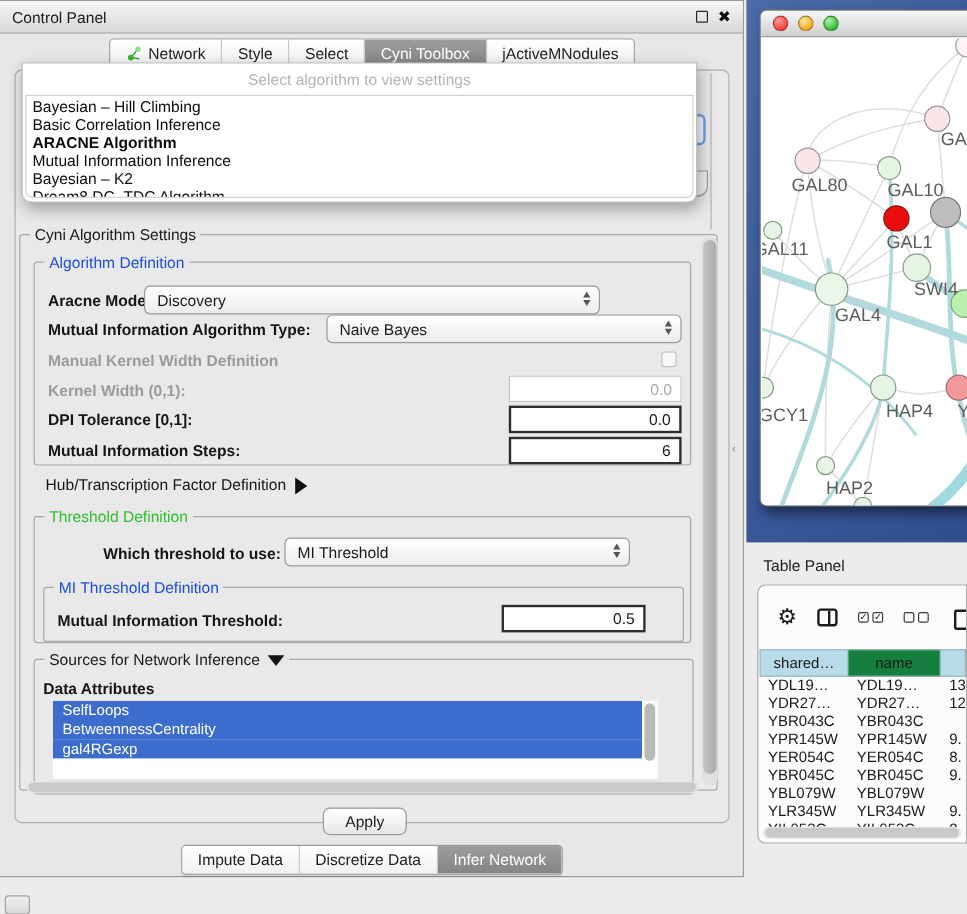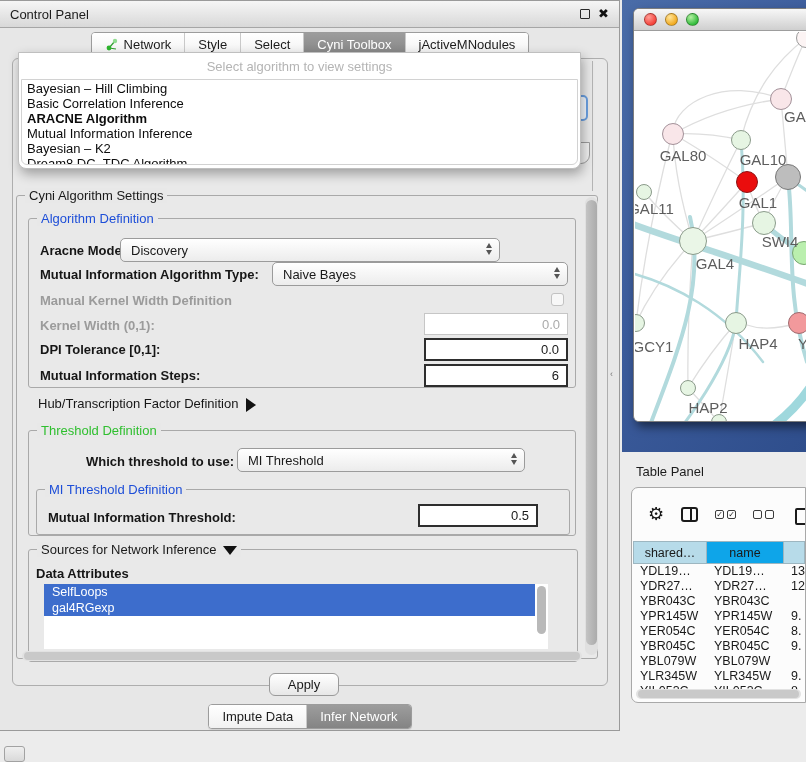--- a/index.html
+++ b/index.html
@@ -160,21 +160,21 @@
     overflow:hidden;
   }
   .tp-toolbar { position:absolute; left:0; top:8px; right:0; height:36px; display:flex; align-items:center; gap:17px; padding-left:16px; }
   .gear { font-size:18px; line-height:18px; color:#161616; }
   .split-icon { width:17px; height:15px; border:2px solid #1b1b1b; border-radius:3px; position:relative; }
   .split-icon::after { content:""; position:absolute; left:50%; top:0; bottom:0; width:2px; background:#1b1b1b; }
   .chk-pair { display:flex; gap:3px; }
   .chk { width:9px; height:9px; border:1.5px solid #3a3a3a; border-radius:2px; font-size:8px; line-height:7px; text-align:center; color:#222; }
   .page-icon { position:absolute; left:163px; top:12px; width:14px; height:17px; border:2px solid #1b1b1b; border-radius:2px; }
   .thead { position:absolute; left:1px; top:53px; right:0; height:23px; display:flex; font-size:12.5px; }
-  .th { border:1px solid #9db6c0; border-left:none; display:flex; align-items:center; justify-content:center; background:#0ea5e9; overflow:hidden; }
+  .th { border:1px solid #9db6c0; border-left:none; display:flex; align-items:center; justify-content:center; background:#15803d; overflow:hidden; }
   .th:first-child { border-left:1px solid #9db6c0; }
   .th.hl { background:#b7dbe9; }
   .th.c1 { width:74px; } .th.c2 { width:77px; } .th.c3 { flex:1; }
   .tbody { position:absolute; left:1px; top:76px; right:0; height:126px; overflow:hidden; font-size:12.5px; }
   .tr { display:flex; height:15px; line-height:15px; }
   .td { overflow:hidden; white-space:nowrap; padding-left:7px; }
   .td.c1 { width:74px; } .td.c2 { width:77px; } .td.c3 { flex:1; }
 
   .mini-btn { position:absolute; left:4px; top:746px; width:21px; height:16px; border:1px solid #a2a2a2; border-radius:3px; background:linear-gradient(#efefef,#d9d9d9); }
   .splitter-dot { position:absolute; left:610px; top:371px; width:5px; height:7px; color:#777; font-size:9px; line-height:7px; }
@@ -297,34 +297,38 @@
       <span>0.5</span>
     </div>
 
   <div class="group" style="left:28px; top:548px; width:550px; height:113px;">
     <span class="glabel"><span>Sources for Network Inference</span><span class="disc-arrow-d"></span></span>
   </div>
   <span class="lbl" style="left:36px; top:565px;">Data Attributes</span>
   <div class="attr-list">
     <div class="attr-vscroll"></div>
   <div class="attr-item sel">SelfLoops</div>
+      <div class="attr-item sel">BetweennessCentrality</div>
       <div class="attr-item sel">gal4RGexp</div>
     </div>
   <div class="hscroll" style="left:22px; top:650px; width:560px;">
       <div class="thumb"></div>
     </div>
 
   <div class="apply-btn">
       <span>Apply</span>
     </div>
 
   <div class="tabs-row" style="top:703px;">
     <div class="seg-control">
       <div class="seg">
           <span>Impute Data</span>
+        </div>
+      <div class="seg">
+          <span>Discretize Data</span>
         </div>
       <div class="seg selected">
           <span>Infer Network</span>
         </div>
     </div>
   </div>
 
   <div class="algo-popup">
     <div class="algo-placeholder">Select algorithm to view settings</div>
     <div class="algo-list">

